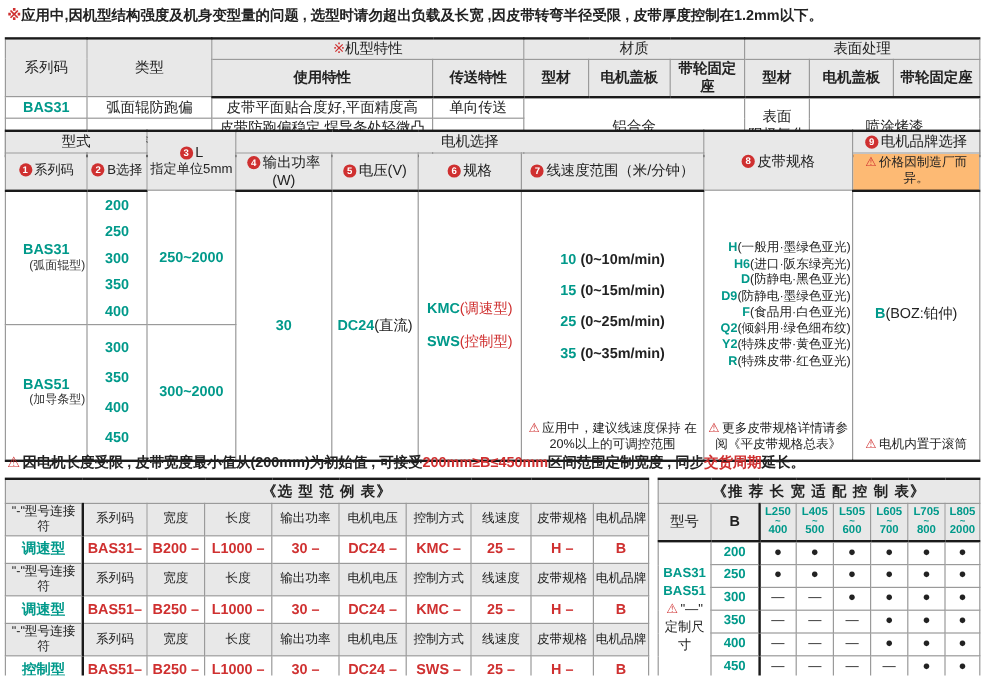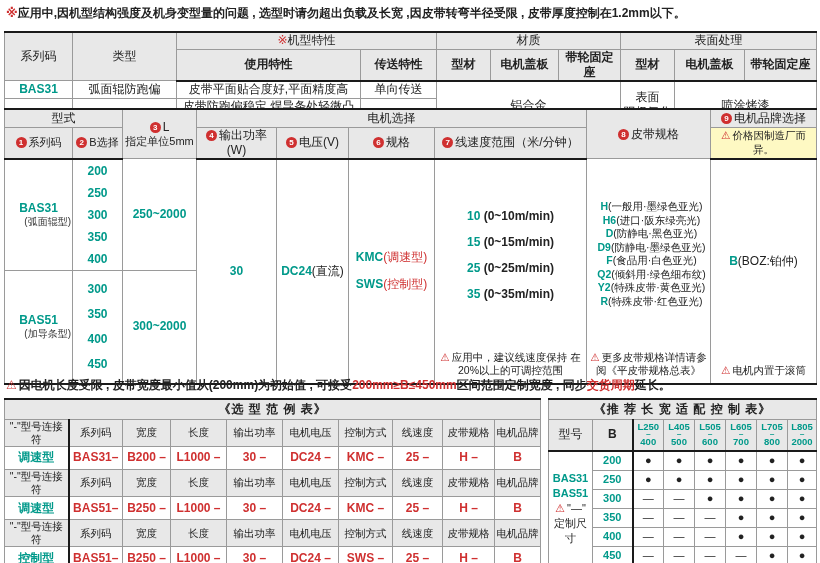--- a/index.html
+++ b/index.html
@@ -22,21 +22,21 @@
       vertical-align:1px;margin-right:2px;}
   .wi{color:#cf3030;font-weight:bold;margin-right:2px;}
   .top-note{position:absolute;left:6px;top:5px;font-size:12px;font-weight:bold;}
   .subsmall{font-size:10px;color:#333;font-weight:normal;text-align:right;}
   .fill{height:100%;display:flex;flex-direction:column;}
   .grow-center{flex:1;display:flex;flex-direction:column;justify-content:center;}
   .cell-note{font-size:10.5px;padding:2px 2px 5px;color:#222;}
   .blist div{line-height:22px;font-size:12px;}
   .blist51 div{line-height:25px;font-size:12px;}
   .speeds div{line-height:26px;font-size:12px;font-weight:bold;}
-  .belts{text-align:center;padding-left:6px;}
+  .belts{text-align:right;padding-left:6px;}
   .belts div{line-height:13.5px;font-size:10.5px;white-space:nowrap;}
   .ex-hd td{background:#e8e8e8;font-size:10.5px;}
   .ex-val td{font-size:12px;}
   .title-row td{background:#e8e8e8;font-weight:bold;font-size:12px;letter-spacing:1px;border-bottom:1px solid #9a9a9a;}
   .rg-hd td{background:#e8e8e8;}
   .lcol{font-size:9.5px;font-weight:bold;color:#00998a;line-height:8.5px;}
   .lcol .sep{font-size:8px;line-height:6px;}
   .rrow td{font-size:11px;height:18px;}
   .model-cell{font-size:11px;line-height:15px;}
   .thickl{border-left:2px solid #1a1a1a;}
@@ -123,21 +123,21 @@
     <td rowspan="2"><span class="nb">8</span><span>皮带规格</span></td>
     <td><span class="nb">9</span><span>电机品牌选择</span></td>
   </tr>
   <tr class="hd thickb" style="height:20px;">
     <td style="font-size:11px;"><span class="nb">1</span><span>系列码</span></td>
     <td style="font-size:11px;"><span class="nb">2</span><span>B选择</span></td>
     <td><span class="nb">4</span><span>输出功率(W)</span></td>
     <td><span class="nb">5</span><span>电压(V)</span></td>
     <td><span class="nb">6</span><span>规格</span></td>
     <td><span class="nb">7</span><span>线速度范围（米/分钟）</span></td>
-    <td style="background:#fef9c3;font-size:10.5px;"><span class="wi">⚠</span><span>价格因制造厂而异。</span></td>
+    <td style="background:#fdba74;font-size:10.5px;"><span class="wi">⚠</span><span>价格因制造厂而异。</span></td>
   </tr>
   <tr style="height:108px;">
     <td>
           <div class="teal">BAS31</div>
           <div class="subsmall">(弧面辊型)</div>
         </td>
     <td>
           <div class="blist teal">
       <div>200</div>
       <div>250</div>

